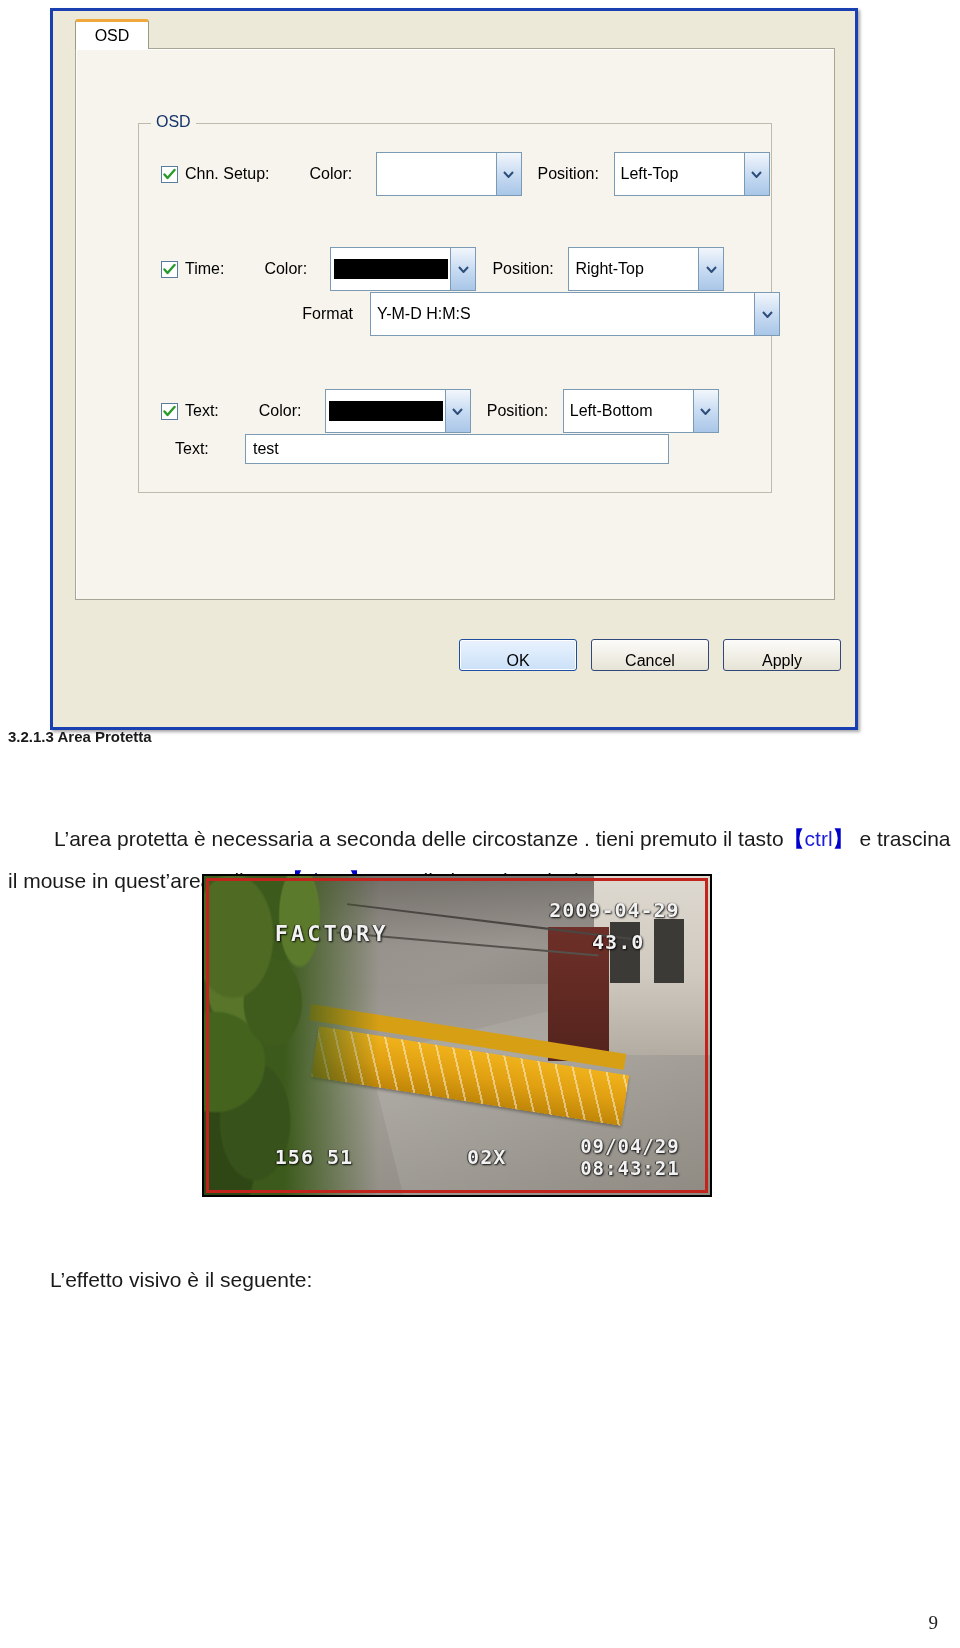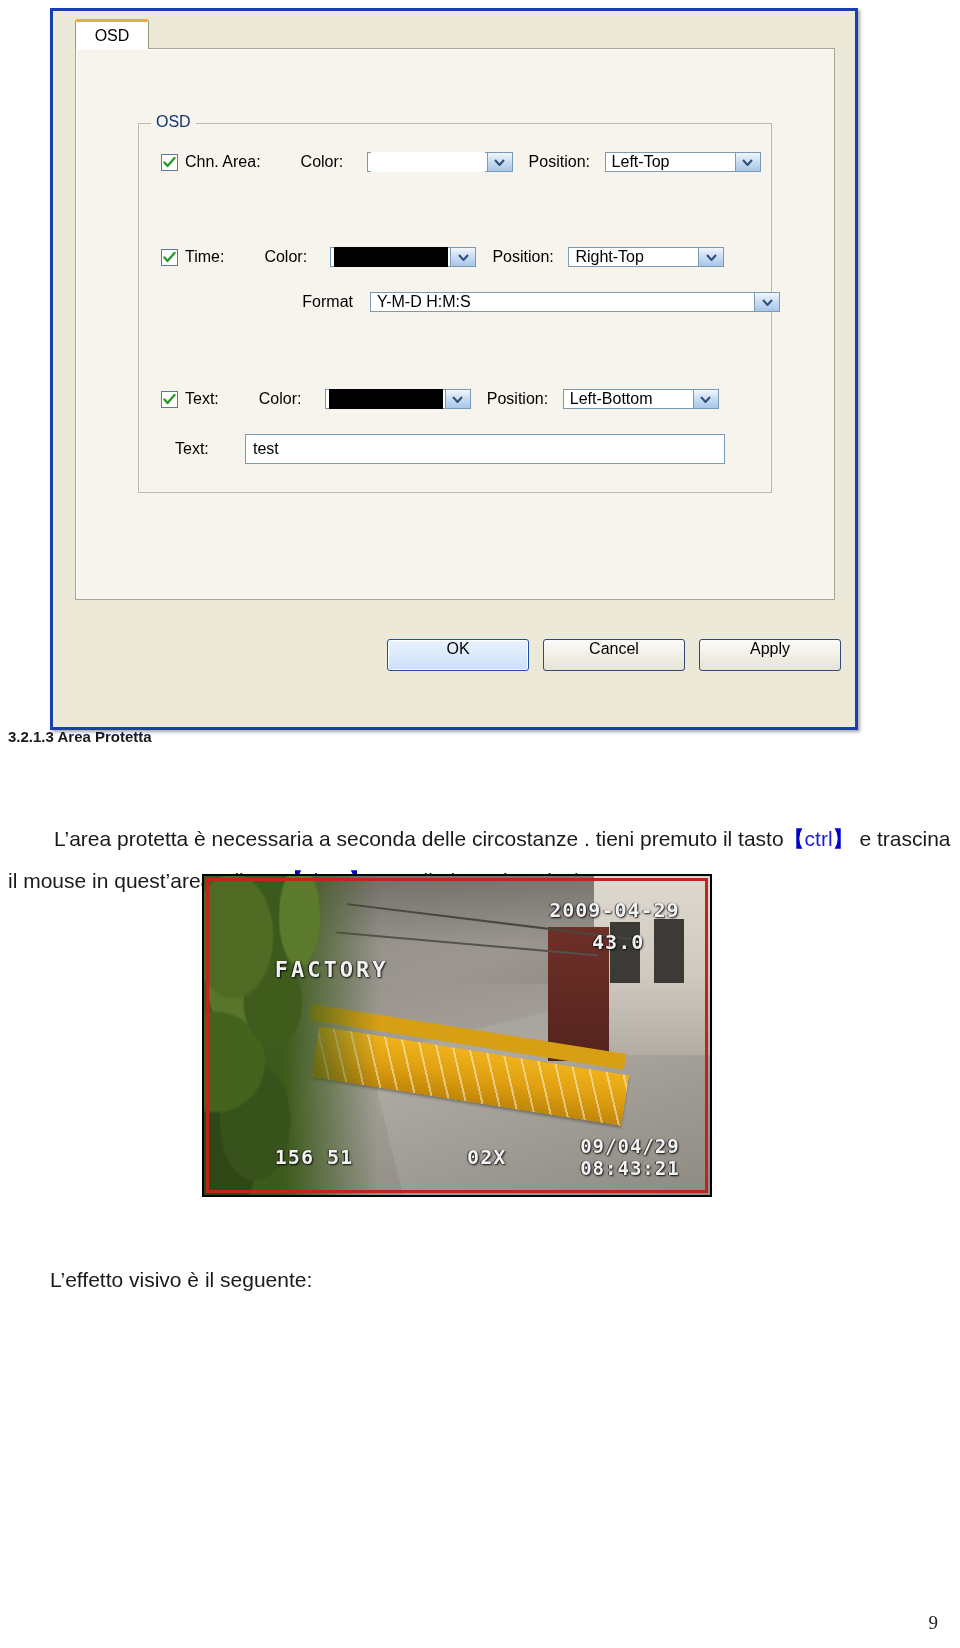--- a/index.html
+++ b/index.html
@@ -159,21 +159,21 @@
     white-space: nowrap;
     font-family: "Liberation Sans", sans-serif;
   }
 
   .cap-color { width: 66px; margin-left: 40px; }
   .cap-pos   { width: 76px; margin-left: 16px; }
   .cap-fmt   { width: 62px; text-align: right; }
 
   
   .combo {
-    height: 20px;
+    height: 44px;
     border: 1px solid #7b9bb5;
     background: #ffffff;
     display: inline-flex;
     align-items: center;
     box-sizing: border-box;
     position: relative;
     box-shadow: inset 0 0 0 1px #ffffff;
   }
   .combo .combo-text {
     flex: 1;
@@ -199,21 +199,21 @@
   .combo-color { width: 146px; }
   .combo-color .swatch {
     flex: 1;
     height: 20px;
     margin: 0 2px 0 3px;
   }
   .combo-pos { width: 156px; }
   .combo-format { width: 410px; margin-left: 9px; }
 
   .textinput {
-    width: 480px;
+    width: 424px;
     height: 30px;
     border: 1px solid #7b9bb5;
     background: #ffffff;
     font-size: 16px;
     display: flex;
     align-items: center;
     padding-left: 7px;
     box-sizing: border-box;
     color: #000;
     font-family: "Liberation Sans", sans-serif;
@@ -222,28 +222,28 @@
 
   
   .btnbar {
     position: absolute;
     right: 14px;
     bottom: 12px;
     display: flex;
     gap: 14px;
   }
   .btn {
-    width: 142px;
+    width: 118px;
     height: 32px;
     border: 1px solid #32487a;
     border-radius: 3px;
     background: linear-gradient(to bottom, #fbfbf9 0%, #f1efe6 52%, #e6e3d6 100%);
     font-size: 16px;
     display: flex;
-    align-items: flex-start;
+    align-items: flex-end;
     justify-content: center;
     color: #000;
     box-sizing: border-box;
     font-family: "Liberation Sans", sans-serif;
   }
   .btn.default {
     background: linear-gradient(to bottom, #e9f2fd 0%, #d9e9fb 55%, #cbe0f7 100%);
     box-shadow: inset 0 0 0 1px #ffffff;
     border-color: #1f4ea1;
   }
@@ -416,21 +416,21 @@
   .osd-text {
     position: absolute;
     color: #f2f2f2;
     font-family: "DejaVu Sans Mono", monospace;
     font-weight: bold;
     letter-spacing: 1px;
     text-shadow: 1px 1px 2px rgba(0,0,0,0.9), -1px 0 1px rgba(0,0,0,0.7);
     z-index: 5;
     white-space: pre;
   }
-  .osd-chn  { left: 14%; top: 14%;  font-size: 22px; letter-spacing: 3px; margin-top: 36px; }
+  .osd-chn  { left: 14%; top: 14%;  font-size: 22px; letter-spacing: 3px; }
   .osd-time { right: 6%; top: 7%;   font-size: 20px; text-align: right; }
   .osd-temp { right: 13%; top: 17%; font-size: 20px; }
   .osd-coord{ left: 14%; bottom: 8%; font-size: 20px; }
   .osd-zoom { left: 52%; bottom: 8%; font-size: 20px; }
   .osd-stamp{ right: 6%; bottom: 5%; font-size: 19px; line-height: 22px; text-align: right; }
 
   .page-number {
     position: absolute;
     right: 22px;
     bottom: 14px;
@@ -457,21 +457,21 @@
 
       <div class="groupbox">
         <div class="groupbox-title">OSD</div>
 
         <div class="row row-chn">
           <span class="cb">
             <svg width="13" height="13" viewBox="0 0 13 13" aria-hidden="true">
               <path d="M1.5 6.5 L4.5 10 L11.5 2" stroke="#2a9b2a" stroke-width="2.4" fill="none" stroke-linecap="round" stroke-linejoin="round"></path>
             </svg>
           </span>
-          <span class="lbl">Chn. Area:</span>
+          <span class="lbl">Chn. Setup:</span>
           <span class="lbl cap-color">Color:</span>
           <span class="combo combo-color">
             <span class="swatch" style="background:#ffffff"></span>
             <span class="arrow">
               <svg width="11" height="7" viewBox="0 0 11 7" aria-hidden="true">
                   <path d="M1 1 L5.5 6 L10 1" fill="none" stroke="#2d4d7a" stroke-width="2"></path>
                 </svg>
             </span>
           </span>
           <span class="lbl cap-pos">Position:</span>

